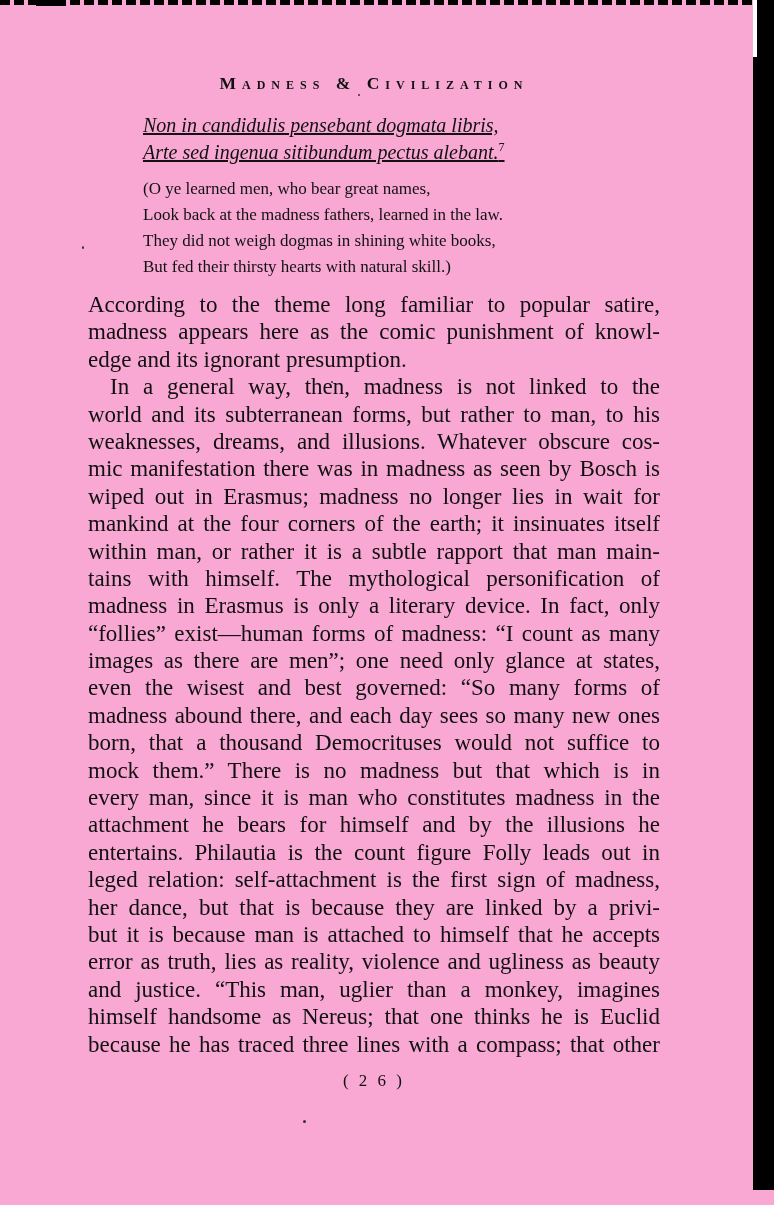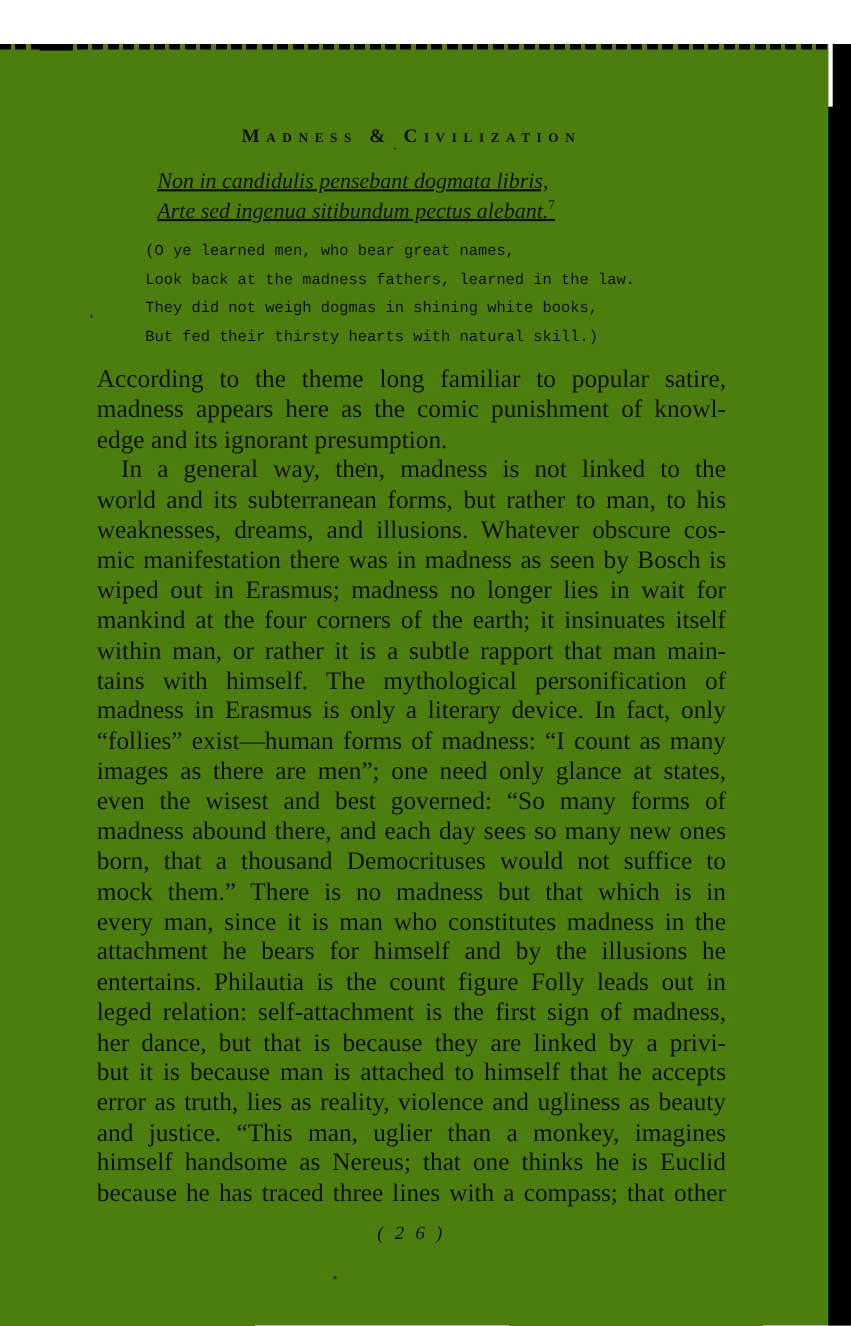--- a/index.html
+++ b/index.html
@@ -11,22 +11,21 @@
     width: 774px;
     height: 1205px;
     position: relative;
     overflow: hidden;
     font-family: "Liberation Serif", serif;
     color: #111111;
   }
   .page {
     position: absolute;
     inset: 0;
-    background: #4d7c0f;
-    margin-top: 40px;
+    background: #f9a8d4;
   }
   
   .top-dashes {
     position: absolute;
     top: 0; left: 0;
     width: 774px; height: 5px;
     background: repeating-linear-gradient(90deg, #000 0 10px, transparent 10px 14px);
   }
   .top-edge-mark {
     position: absolute;
@@ -68,25 +67,24 @@
     white-space: nowrap;
     text-decoration: underline;
   }
   .verse sup {
     font-size: 12px;
     font-style: normal;
     line-height: 0;
   }
   .translation {
     position: absolute;
-    top: 176px; left: 132px;
-    font-size: 14px;
+    top: 176px; left: 143px;
+    font-size: 17px;
     line-height: 26px;
     white-space: nowrap;
-    font-family: Liberation Mono, monospace;
   }
   .body-text {
     position: absolute;
     top: 291px; left: 88px;
     width: 572px;
     font-size: 23px;
   }
   .bline {
     height: 27.4px;
     line-height: 27.4px;
@@ -100,21 +98,20 @@
     text-align-last: left;
   }
   .bline.indent {
     text-indent: 22px;
   }
   .page-number {
     position: absolute;
     top: 1071px; left: 88px;
     width: 572px;
     text-align: center;
-    font-style: italic;
     font-size: 17px;
     letter-spacing: 3px;
   }
   .speck {
     position: absolute;
     background: #333;
     border-radius: 50%;
   }
   .speck.s1 { left: 303px; top: 1120px; width: 3px; height: 3px; }
   .speck.s2 { left: 82px;  top: 246px;  width: 2px; height: 3px; }

